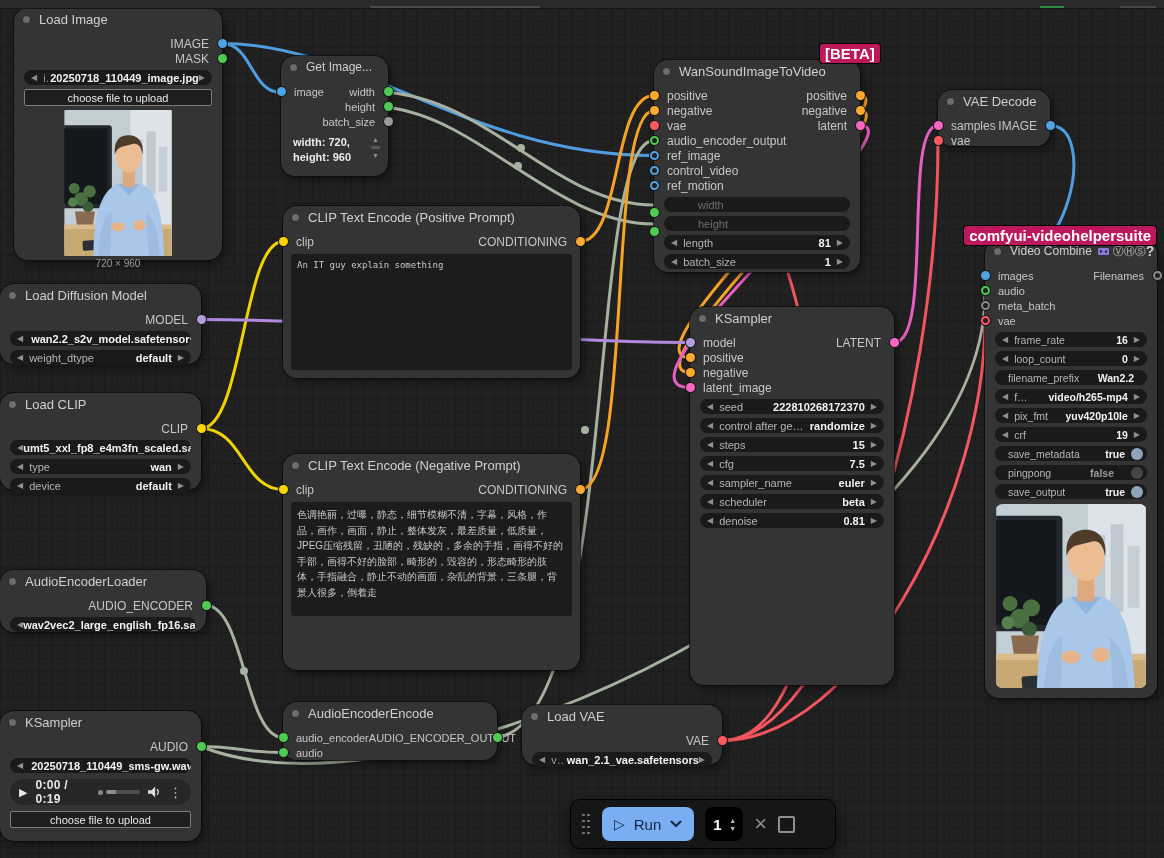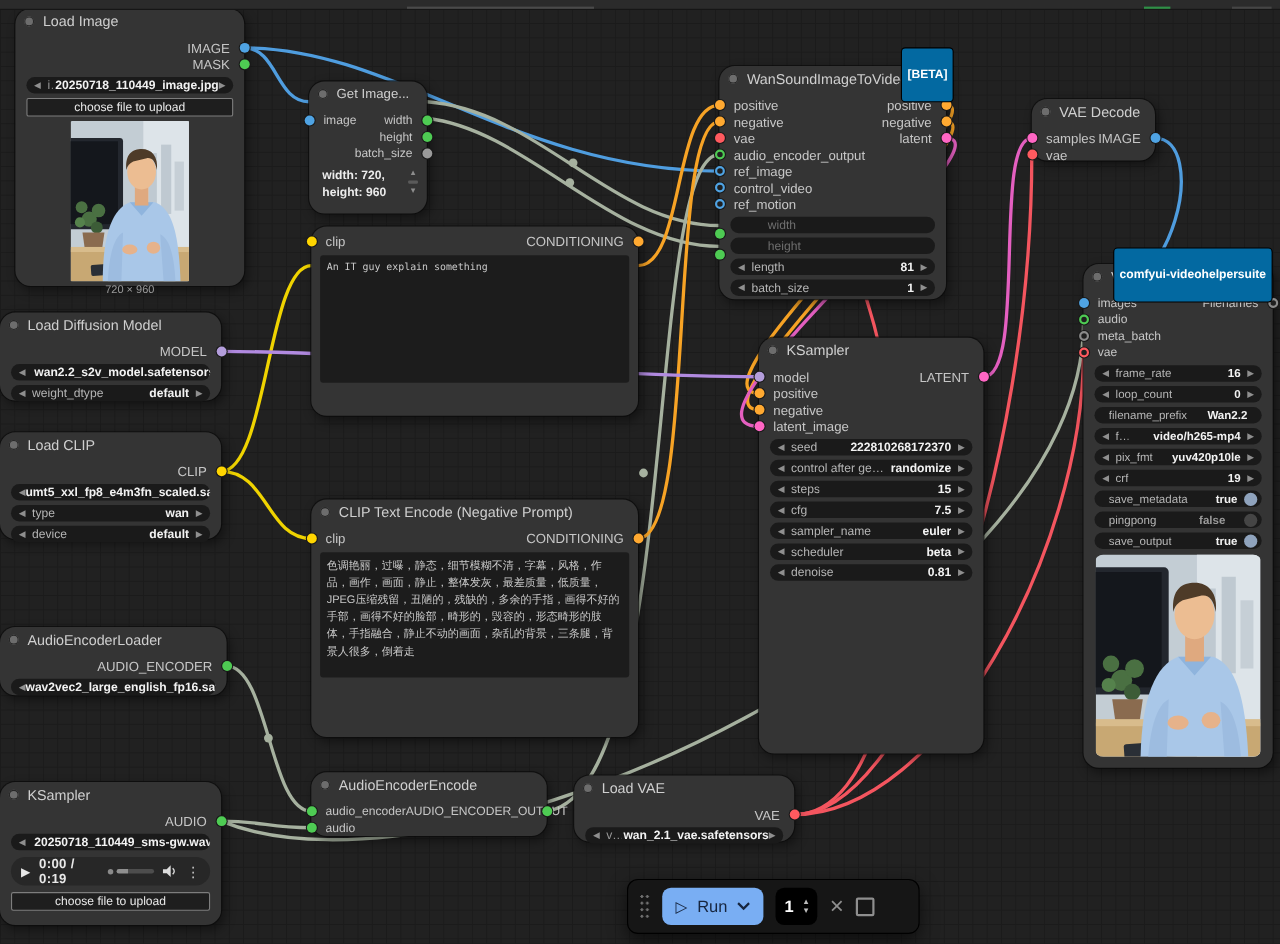--- a/index.html
+++ b/index.html
@@ -40,22 +40,22 @@
   .wrow{position:relative}
   .btn{margin:4px 10px;height:15px;background:#1e1e1e;border:1px solid #7d7d7d;border-radius:2px;
        color:#e8e8e8;font-size:11px;display:flex;align-items:center;justify-content:center}
   .cap{font-size:10px;color:#9a9a9a;text-align:center;margin-top:2px}
   .ta{margin:5px 8px;background:#1c1c1c;border-radius:3px;padding:5px 6px;color:#c9c9c9;overflow:hidden}
   .ta.mono{font-family:"DejaVu Sans Mono",monospace;font-size:9px;line-height:1.5;height:106px}
   .ta.cjk{font-size:10px;line-height:1.55;height:104px}
   .info{margin:6px 10px 4px 12px;position:relative;font-size:11px;font-weight:700;color:#ececec;line-height:1.35}
   .scrollcol{position:absolute;right:-2px;top:0;display:flex;flex-direction:column;align-items:center;gap:2px;color:#8d8d8d;font-size:7px}
   .scrollcol .bar{width:9px;height:3px;background:#5a5a5a;border-radius:1px}
-  .badge{position:absolute;z-index:3;background:#0369a1;color:#fff;font-size:11px;font-weight:700;
-         padding:18px 5px;border-radius:3px;box-shadow:0 0 0 1px #000}
+  .badge{position:absolute;z-index:3;background:#be185d;color:#fff;font-size:15px;font-weight:700;
+         padding:1px 5px;border-radius:3px;box-shadow:0 0 0 1px #000}
   .player{margin:6px 10px;height:26px;background:#272727;border-radius:13px;display:flex;align-items:center;
           padding:0 9px;gap:8px;color:#e8e8e8}
   .ptime{font-size:12px;font-weight:700;letter-spacing:.3px}
   .track{display:flex;align-items:center;gap:3px}
   .track .knob2{width:5px;height:5px;border-radius:50%;background:#8a8a8a}
   .track .line{width:34px;height:4px;border-radius:2px;background:linear-gradient(90deg,#8f8f8f 0 10px,#4d4d4d 10px)}
   .titleicons{margin-left:6px;display:flex;align-items:center;gap:4px;font-size:11px;color:#b9b9b9}
   .qmark{font-weight:700;font-size:14px;color:#cfcfcf;margin-left:auto}
   .preview{display:block;margin:4px auto 0;border-radius:3px;overflow:hidden}
   .vpreview{display:block;margin:5px auto 0;border-radius:8px;overflow:hidden}
@@ -166,21 +166,21 @@
     <span class="pval" style="margin:0 auto">20250718_110449_image.jpg</span>
     <span class="arr">▶</span>
   </div>
   <div class="btn">choose file to upload</div>
   <svg class="preview" width="110" height="146" viewBox="0 0 140 190">
       <use href="#portrait"></use>
     </svg>
   <div class="cap">720 × 960</div>
 </div>
 
-<div class="node" style="left:281px;top:74px;width:107px;height:120px">
+<div class="node" style="left:281px;top:56px;width:107px;height:120px">
   <div class="ntitle" style="font-size:12px">
       <span class="cdot"></span>
       <span>Get Image...</span>
     </div>
   <div class="slots" style="font-size:11px">
     <div class="srow" style="font-size:11px">
         <span>image</span>
         <span class="dot l c-blue"></span>
       <span class="ol">width</span>
         <span class="dot r c-green"></span>
@@ -428,20 +428,24 @@
     </div>
   <div class="pill">
       <span class="arr">◀</span>
       <span class="plbl">device</span>
       <span class="pval">default</span>
       <span class="arr">▶</span>
     </div>
 </div>
 
 <div class="node" style="left:283px;top:206px;width:297px;height:172px">
+  <div class="ntitle">
+      <span class="cdot"></span>
+      <span>CLIP Text Encode (Positive Prompt)</span>
+    </div>
   <div class="slots">
       <div class="srow">
         <span>clip</span>
         <span class="dot l c-yellow"></span>
     <span class="ol">CONDITIONING</span>
         <span class="dot r c-orange"></span>
       </div>
     </div>
   <div class="ta mono">An IT guy explain something</div>
 </div>

